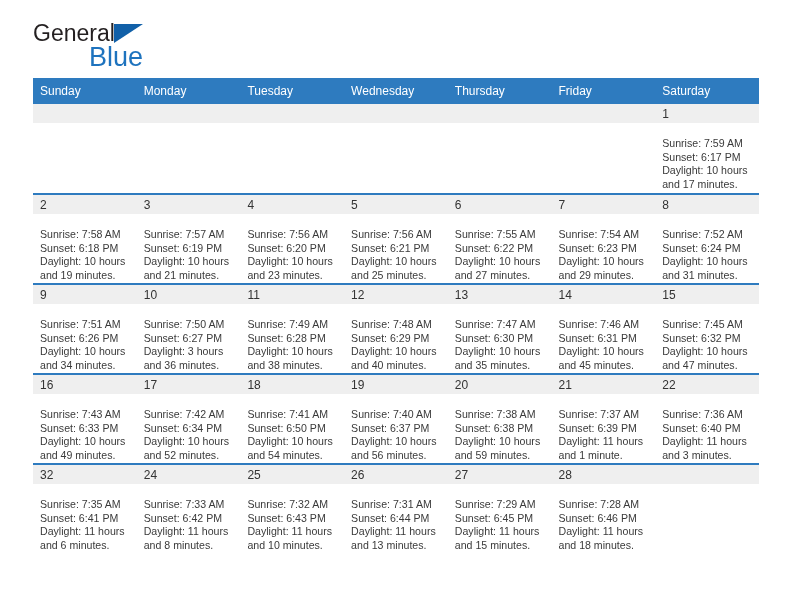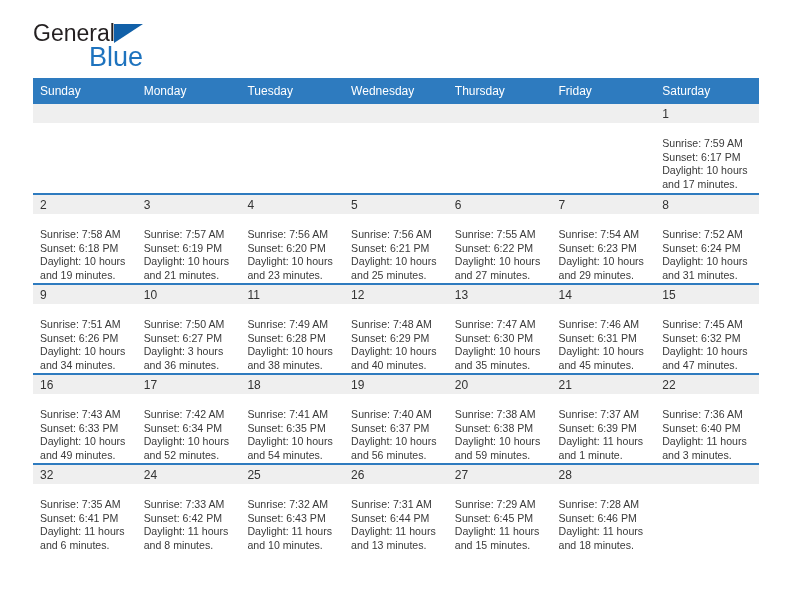--- a/index.html
+++ b/index.html
@@ -370,21 +370,21 @@
                 <div>Sunset: 6:34 PM</div>
                 <div class="dl">Daylight: 10 hours and 52 minutes.</div>
               </div>
             </div>
           </td>
           <td>
             <div class="cell-inner">
               <div class="daynum">18</div>
               <div class="details">
                 <div>Sunrise: 7:41 AM</div>
-                <div>Sunset: 6:35 PM</div>
+                <div>Sunset: 6:50 PM</div>
                 <div class="dl">Daylight: 10 hours and 54 minutes.</div>
               </div>
             </div>
           </td>
           <td>
             <div class="cell-inner">
               <div class="daynum">19</div>
               <div class="details">
                 <div>Sunrise: 7:40 AM</div>
                 <div>Sunset: 6:37 PM</div>

